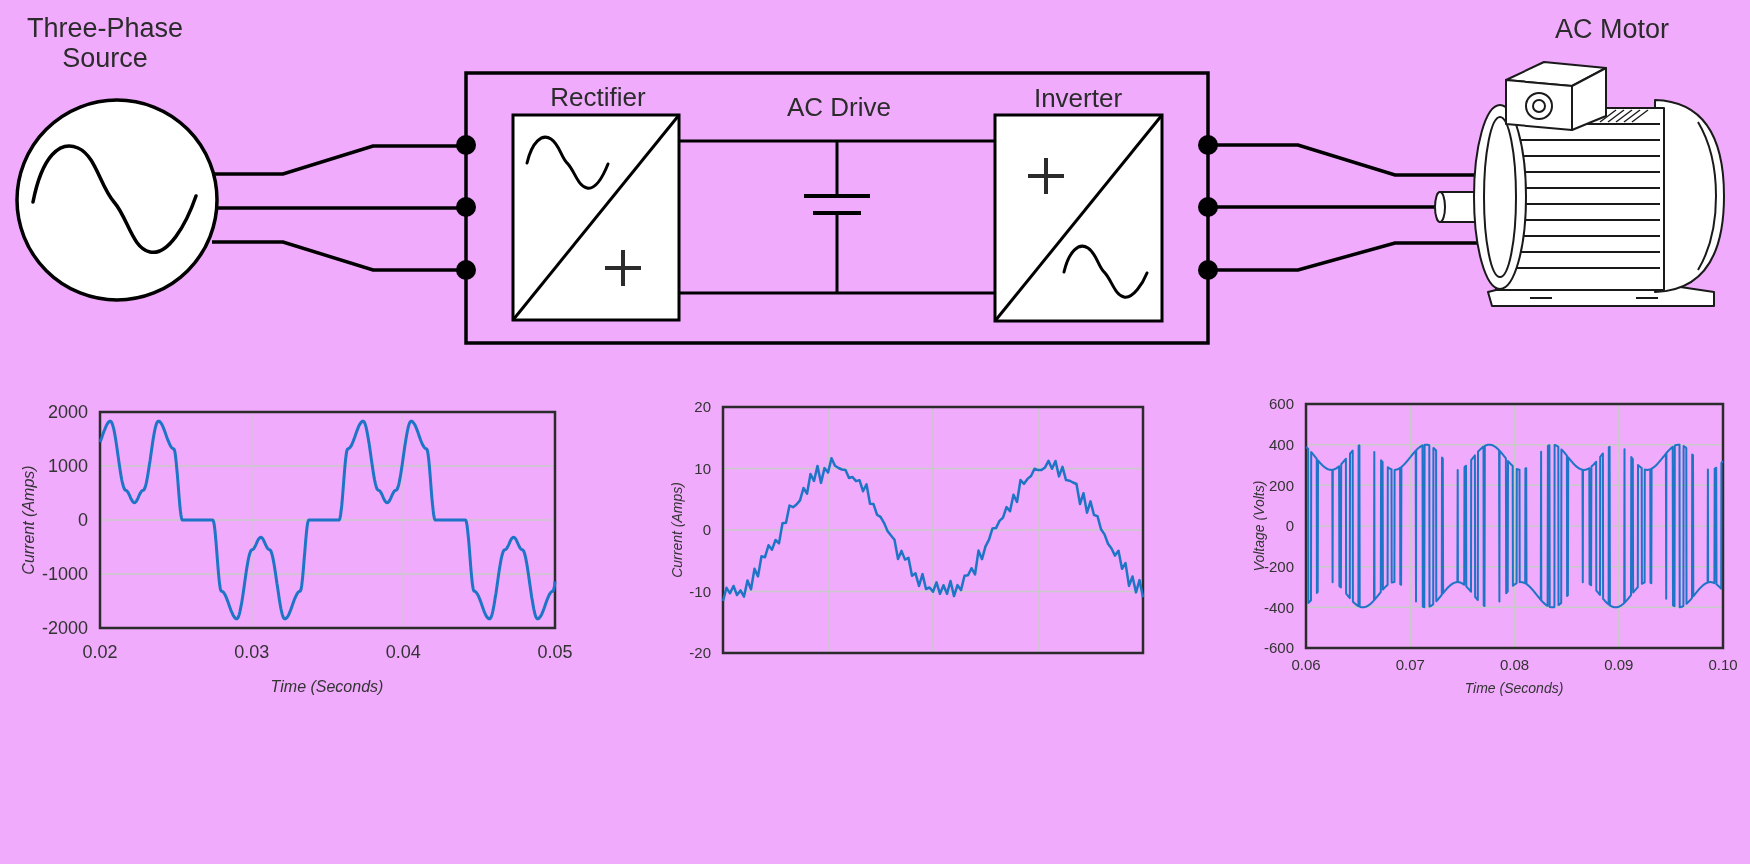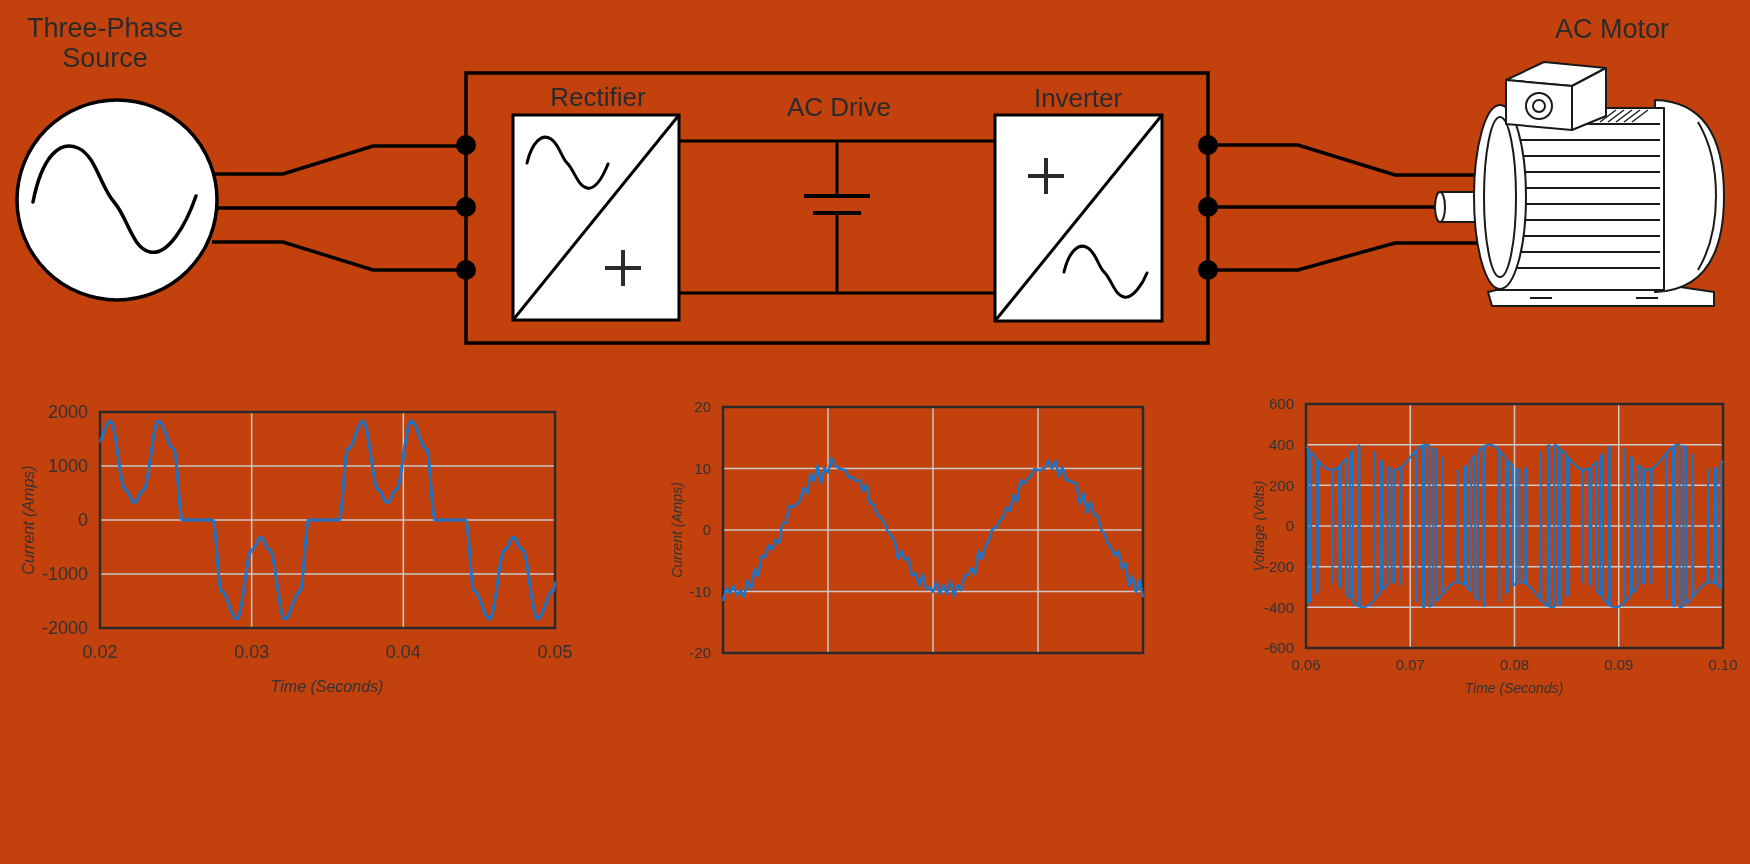--- a/index.html
+++ b/index.html
@@ -1,16 +1,16 @@
 <!DOCTYPE html>
 <html><head>
 <meta charset="utf-8">
 <style>
   html,body{margin:0;padding:0;background:#ffffff;}
-  .page{position:relative;width:1750px;height:864px;background:#c2410c;overflow:hidden;
+  .page{position:relative;width:1750px;height:864px;background:#f0abfc;overflow:hidden;
         font-family:"Liberation Sans",sans-serif;}
   svg text{font-family:"Liberation Sans",sans-serif;}
   .big-label{font-size:27px;fill:#2b2b2b;text-anchor:middle;}
   .block-label{font-size:26px;fill:#2b2b2b;text-anchor:middle;}
   .axt{font-style:italic;font-size:16px;fill:#333;text-anchor:middle;}
   .axt-sm{font-size:14px;}
   .tick{fill:#333;}
 </style>
 </head>
 <body>

